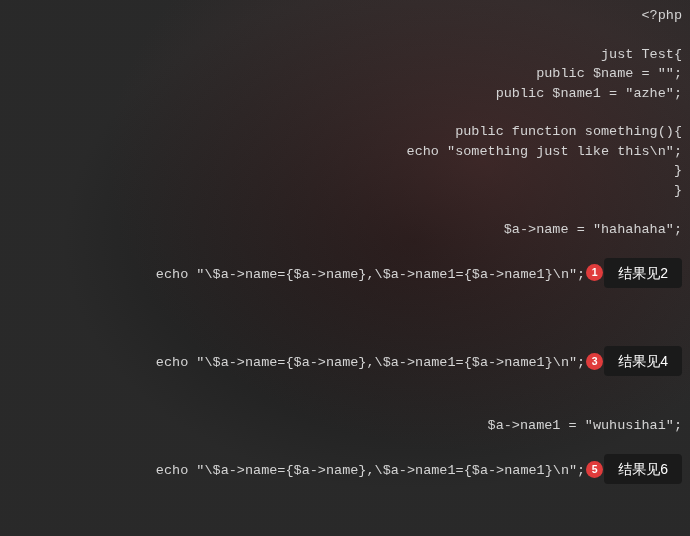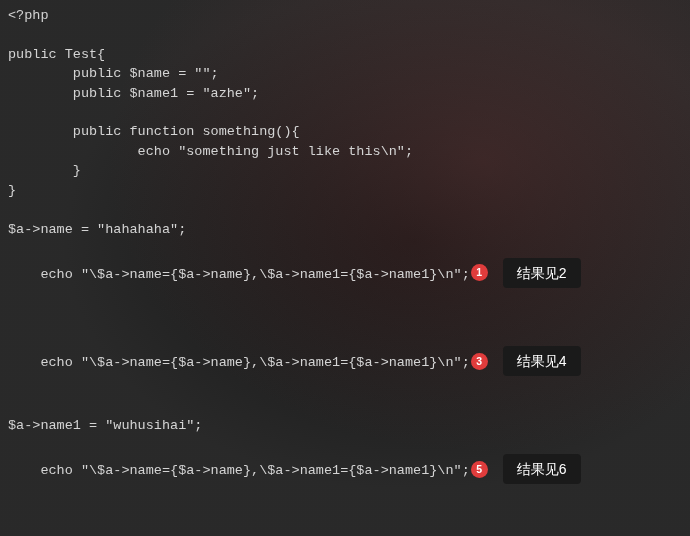--- a/index.html
+++ b/index.html
@@ -12,21 +12,21 @@
       line-height: 1.45;
       color: #d4d4d4;
       padding: 6px 8px;
       position: relative;
       
       background-image:
         radial-gradient(ellipse at 70% 30%, rgba(120,60,60,0.35), rgba(0,0,0,0.0) 55%),
         radial-gradient(ellipse at 60% 45%, rgba(15,15,15,0.8), rgba(40,40,40,0.4) 60%);
       overflow: hidden;
     }
-    .line { white-space: pre; position: relative; }
+    .line { white-space: pre; position: relative; text-align: right; }
     .spacer { height: 19px; }
     .badge {
       display: inline-flex;
       align-items: center;
       justify-content: center;
       width: 17px;
       height: 17px;
       border-radius: 50%;
       background: #e03c3c;
       color: #fff;
@@ -41,34 +41,33 @@
     }
     .tooltip {
       display: inline-flex;
       align-items: center;
       background: #1a1a1a;
       color: #fff;
       font-family: 'Microsoft YaHei', Arial, sans-serif;
       font-size: 14px;
       padding: 5px 14px;
       border-radius: 4px;
-      margin-left: 14px;
       vertical-align: middle;
       position: relative;
       top: -1px;
     }
     .codezone { position: relative; }
   </style>
 </head>
 <body>
 
 <div class="codezone">
   <div class="line">&lt;?php</div>
   <div class="spacer"></div>
-  <div class="line">public Test{</div>
+  <div class="line">just Test{</div>
   <div class="line">        public $name = "";</div>
   <div class="line">        public $name1 = "azhe";</div>
   <div class="spacer"></div>
   <div class="line">        public function something(){</div>
   <div class="line">                echo "something just like this\n";</div>
   <div class="line">        }</div>
   <div class="line">}</div>
   <div class="spacer"></div>
   <div class="line">$a-&gt;name = "hahahaha";</div>
   <div class="line">

